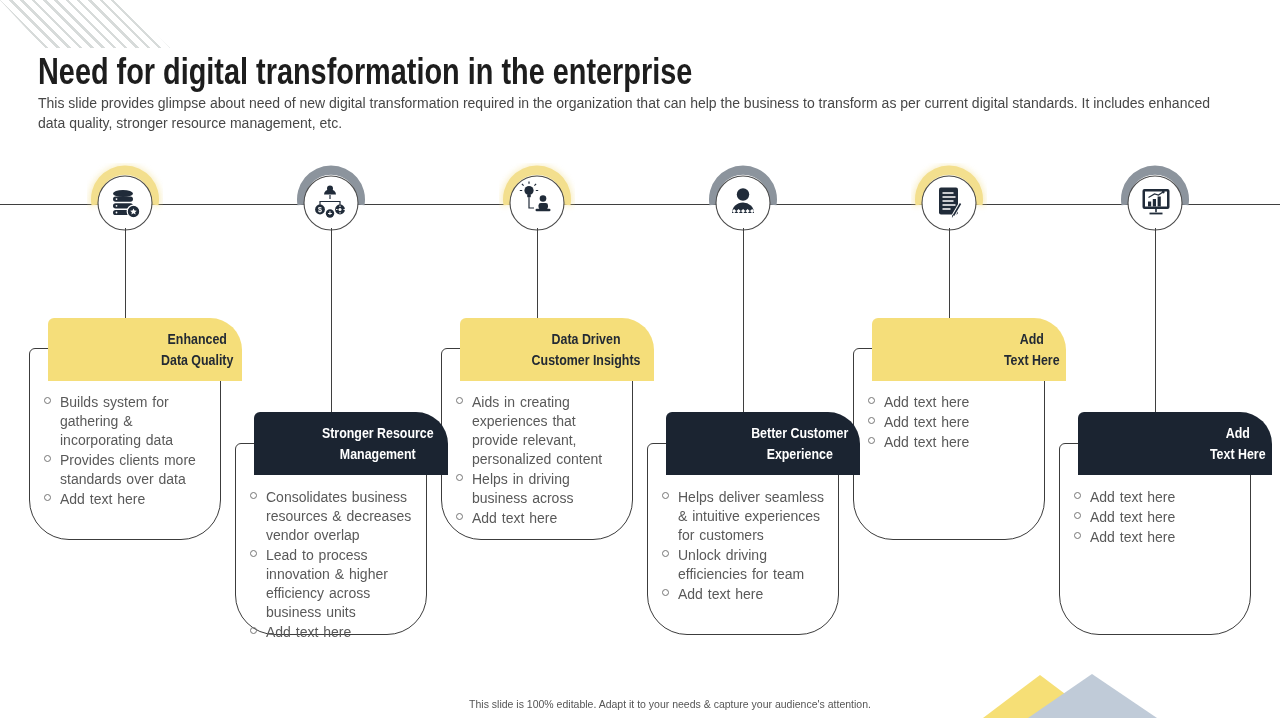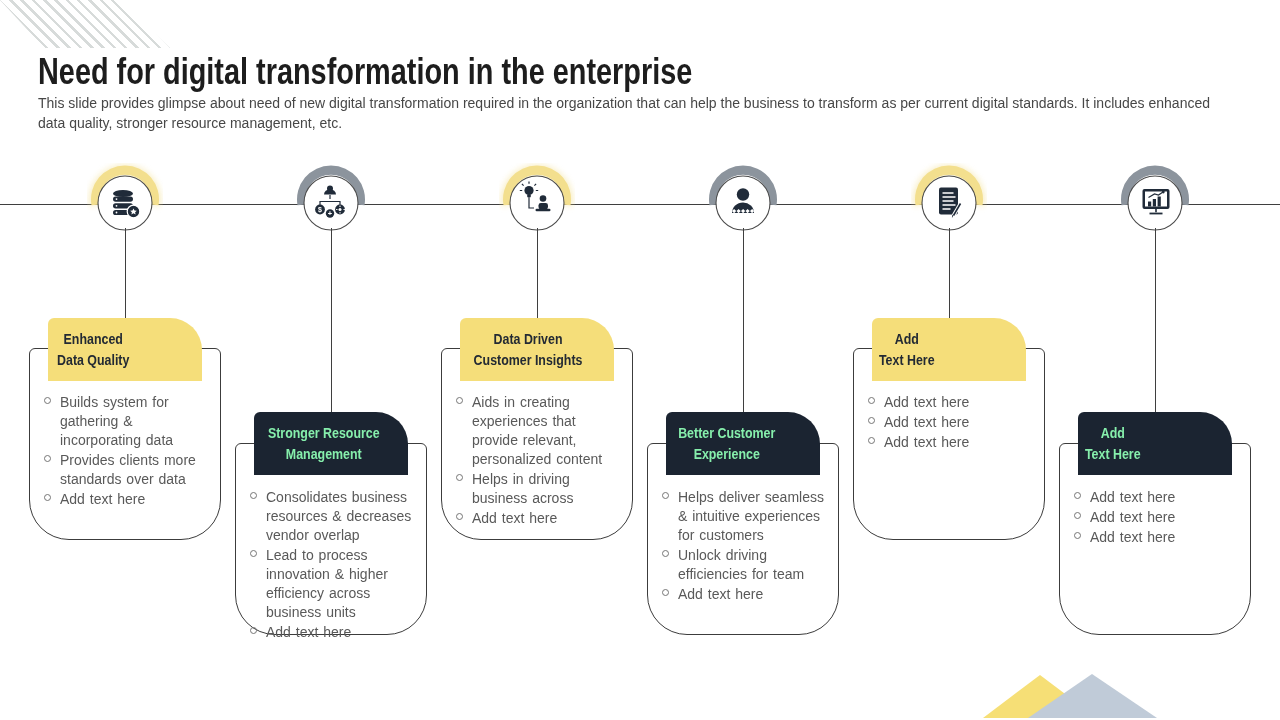--- a/index.html
+++ b/index.html
@@ -19,23 +19,23 @@
 
   
   .tl-line{position:absolute;left:0;top:204px;width:1280px;height:1px;background:#3f3f3f;}
   .node{position:absolute;width:76px;height:76px;top:163px;}
   .connector{position:absolute;width:1px;background:#3f3f3f;}
 
   
   .card-body{position:absolute;width:192px;height:192px;background:#fff;border:1px solid #3c3c3c;
     border-radius:6px 6px 40px 40px;box-sizing:border-box;z-index:1;}
   .card-head{position:absolute;width:154px;height:63px;border-radius:6px 32px 0 0;z-index:2;
-    display:flex;align-items:center;justify-content:flex-start;text-align:center;}
+    display:flex;align-items:center;justify-content:flex-end;text-align:center;padding-left:40px;}
   .head-yellow{background:#f5de7a;color:#232a33;}
-  .head-dark{background:#1b2431;color:#86efac;}
+  .head-dark{background:#1b2431;color:#ffffff;}
   .cond{transform:scaleX(0.8);transform-origin:center;display:inline-block;font-weight:bold;
     font-size:15.5px;line-height:1.3;white-space:nowrap;}
   .bullets{margin:0;list-style:none;padding:44px 12px 0 14px;}
   .bullets li{display:flex;align-items:flex-start;gap:9px;margin-bottom:1px;}
   .mark{width:5px;height:5px;border:1.2px solid #767676;border-radius:50%;margin-top:4px;flex:0 0 auto;}
   .btxt{font-size:14px;line-height:1.36;color:#595959;word-spacing:1px;}
 
   .footer{position:absolute;left:60px;right:0;top:698px;text-align:center;font-size:10.5px;color:#555555;}
 </style>
 </head>
@@ -284,18 +284,19 @@
         </li>
     </ul>
   </div>
   <div class="card-head head-dark" style="left:1078px;top:412px">
     <span class="cond">
         <div>Add</div>
         <div>Text Here</div>
       </span>
   </div>
 
+  <div class="footer">This slide is 100% editable. Adapt it to your needs &amp; capture your audience's attention.</div>
   <svg class="tri-svg" viewBox="0 0 220 60">
     <polygon points="80,15 137,58 23,58" fill="#f6df76"></polygon>
     <polygon points="132,14 197,58 68,58" fill="#c0cbd8"></polygon>
   </svg>
 
 </div>
 
 </body></html>

